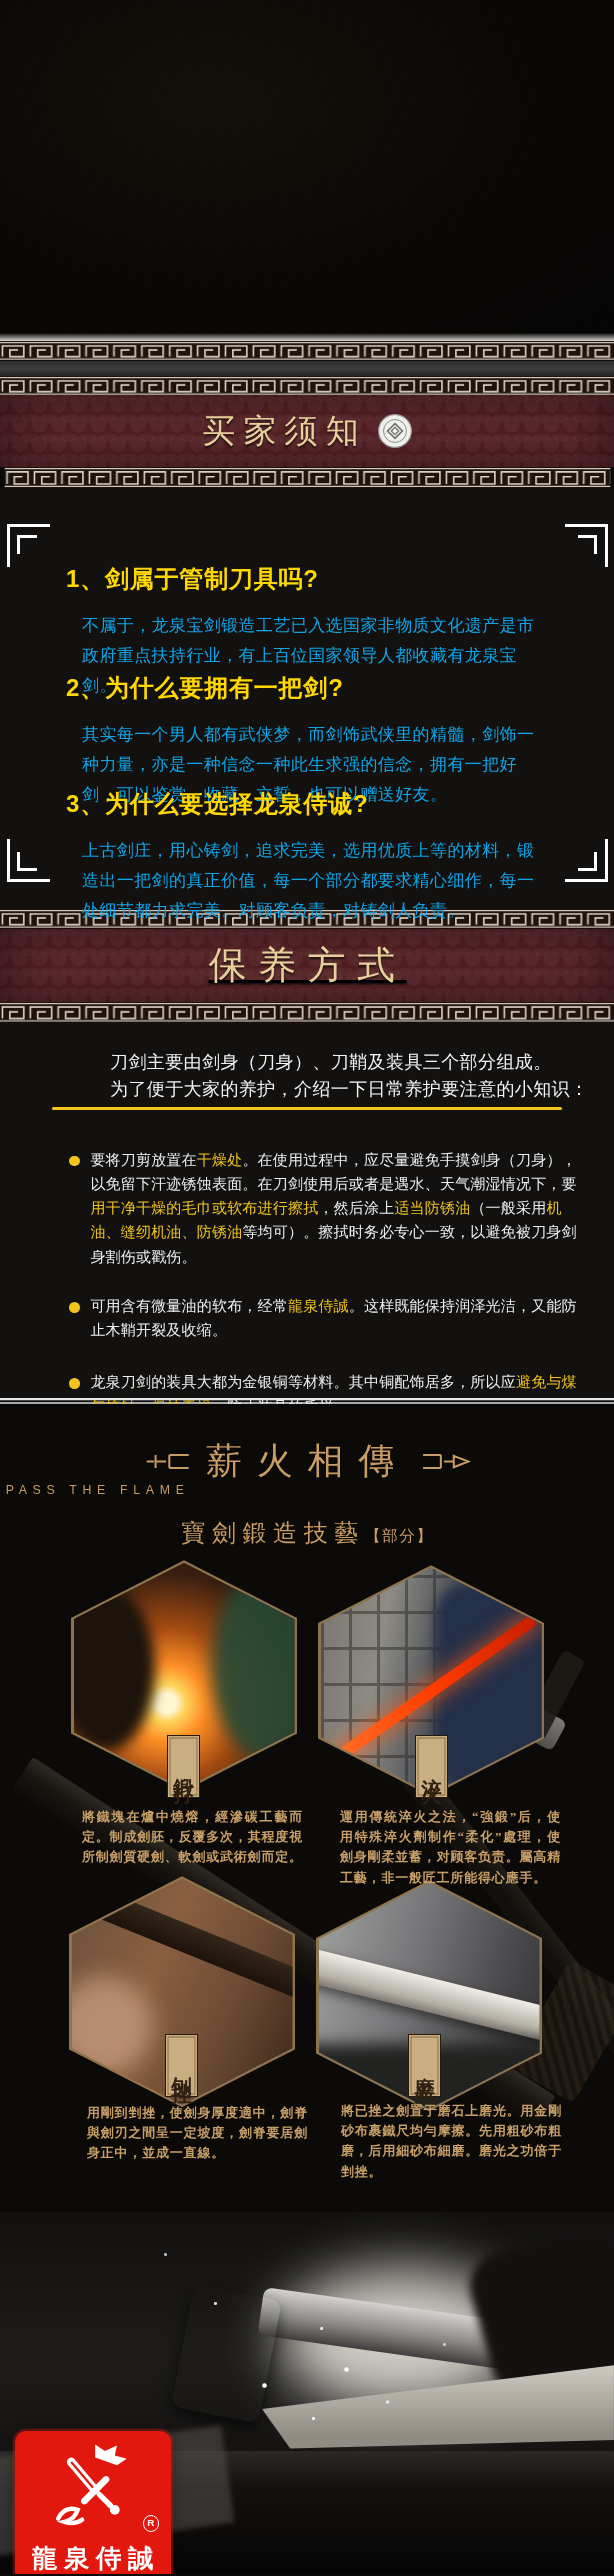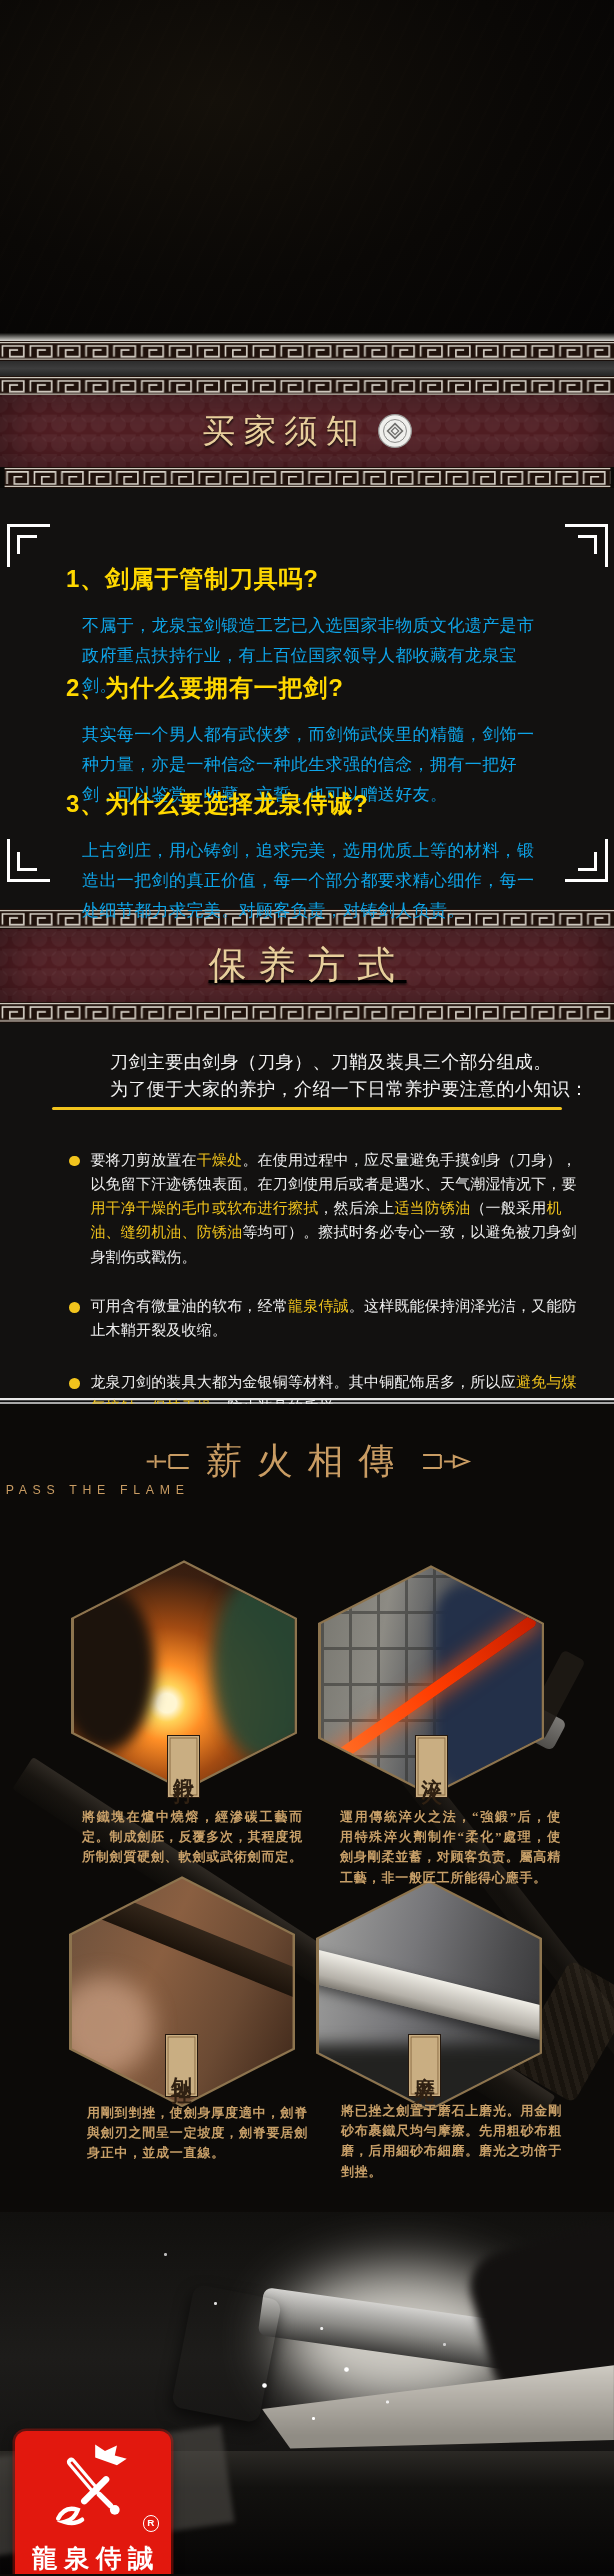--- a/index.html
+++ b/index.html
@@ -311,20 +311,23 @@
     <div class="craft-head-row">
       <svg width="51" height="21" viewBox="0 0 62 26">
         <path d="M4 13 h9 M15 5 v16 M15 13 h13 M32 5 h24 M32 21 h24 M32 5 v16" fill="none" stroke="#c99c63" stroke-width="2.5"></path>
       </svg>
       <span class="band-title" style="font-family:'Liberation Serif',serif;font-size:36px;color:#c99c63;letter-spacing:14.8px;text-shadow:none;">薪火相傳</span>
       <svg width="51" height="21" viewBox="0 0 62 26">
         <path d="M2 5 h22 M2 21 h22 M24 5 v16 M28 13 h12 M40 6 l18 7 l-18 7 z" fill="none" stroke="#c99c63" stroke-width="2.5"></path>
       </svg>
     </div>
     <div class="craft-en">PASS THE FLAME</div>
+    <div class="craft-sub">
+      <span>寶劍鍛造技藝</span><span class="note">【部分】</span>
+    </div>
 
     <div class="hex hex1">
       <div class="hex-in">
           <div class="ph fig-l"></div>
           <div class="ph fig-r"></div>
         </div>
     </div>
 
     <div class="hex hex2">
       <div class="hex-in">

